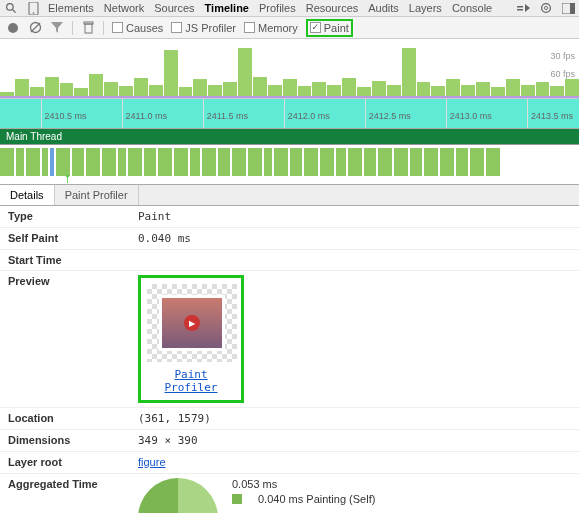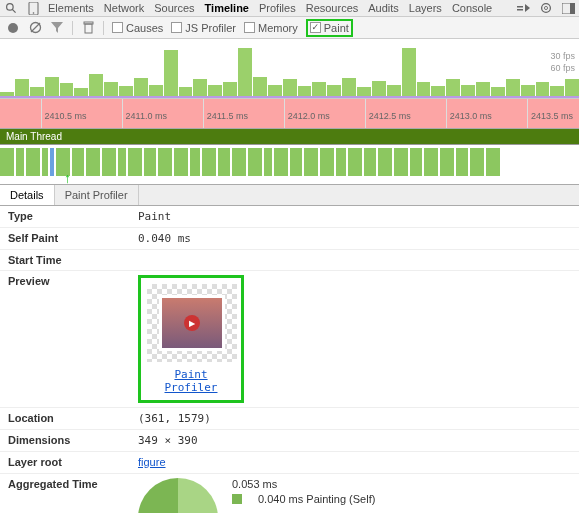--- a/index.html
+++ b/index.html
@@ -15,26 +15,26 @@
 .subbar .sep { width: 1px; height: 14px; background: #ccc; }
 .chklabel { display: flex; align-items: center; gap: 3px; }
 .chk { width: 11px; height: 11px; border: 1px solid #999; background: #fff; display: inline-flex; align-items: center; justify-content: center; font-size: 9px; line-height: 1; }
 .highlight-box { border: 2px solid #1ec41e; padding: 1px 2px; }
 
 .overview { position: relative; height: 60px; background: #fff; border-bottom: 1px solid #ccc; }
 .overview .bars { position: absolute; left: 0; right: 0; bottom: 0; top: 6px; display: flex; align-items: flex-end; gap: 1px; }
 .overview .bar { flex: 1; background: #9bd06b; }
 .overview .barpurple { background: #b89ae6; height: 2px; position: absolute; bottom: 0; left: 0; right: 0; }
 .fpslabel { position: absolute; right: 4px; font-size: 9px; color: #999; }
-.fps30 { top: 12px; } .fps60 { top: 24px; }
-
-.ruler { height: 30px; background: #fca5a5; border-bottom: 1px solid #aaa; position: relative; font-size: 9px; color: #666; }
+.fps30 { top: 12px; } .fps60 { top: 30px; }
+
+.ruler { height: 30px; background: #5eead4; border-bottom: 1px solid #aaa; position: relative; font-size: 9px; color: #666; }
 .ruler .tick { position: absolute; top: 0; height: 100%; border-left: 1px solid #ddd; padding-left: 3px; padding-top: 12px; }
 
-.mainthread-lbl { background: #4d7c0f; color: #fff; font-size: 10px; padding: 2px 6px; border-bottom: 1px solid #999; }
+.mainthread-lbl { background: #15803d; color: #fff; font-size: 10px; padding: 2px 6px; border-bottom: 1px solid #999; }
 .mainthread { height: 40px; background: #fff; border-bottom: 1px solid #aaa; position: relative; display: flex; align-items: flex-start; gap: 2px; padding-top: 3px; }
 .mainthread .seg { background: #8cc760; height: 28px; }
 .arrow-up { position: absolute; color: #1ec41e; font-size: 14px; bottom: -2px; }
 
 .tabrow { display: flex; border-bottom: 1px solid #aaa; font-size: 11px; background: #eee; }
 .tabrow .tab { padding: 4px 10px; border-right: 1px solid #ccc; background: #eee; color: #555; cursor: default; }
 .tabrow .tab.active { background: #fff; color: #000; }
 
 .details { padding: 0; }
 .details-row { display: flex; border-bottom: 1px solid #eee; padding: 4px 8px; font-size: 11px; }

